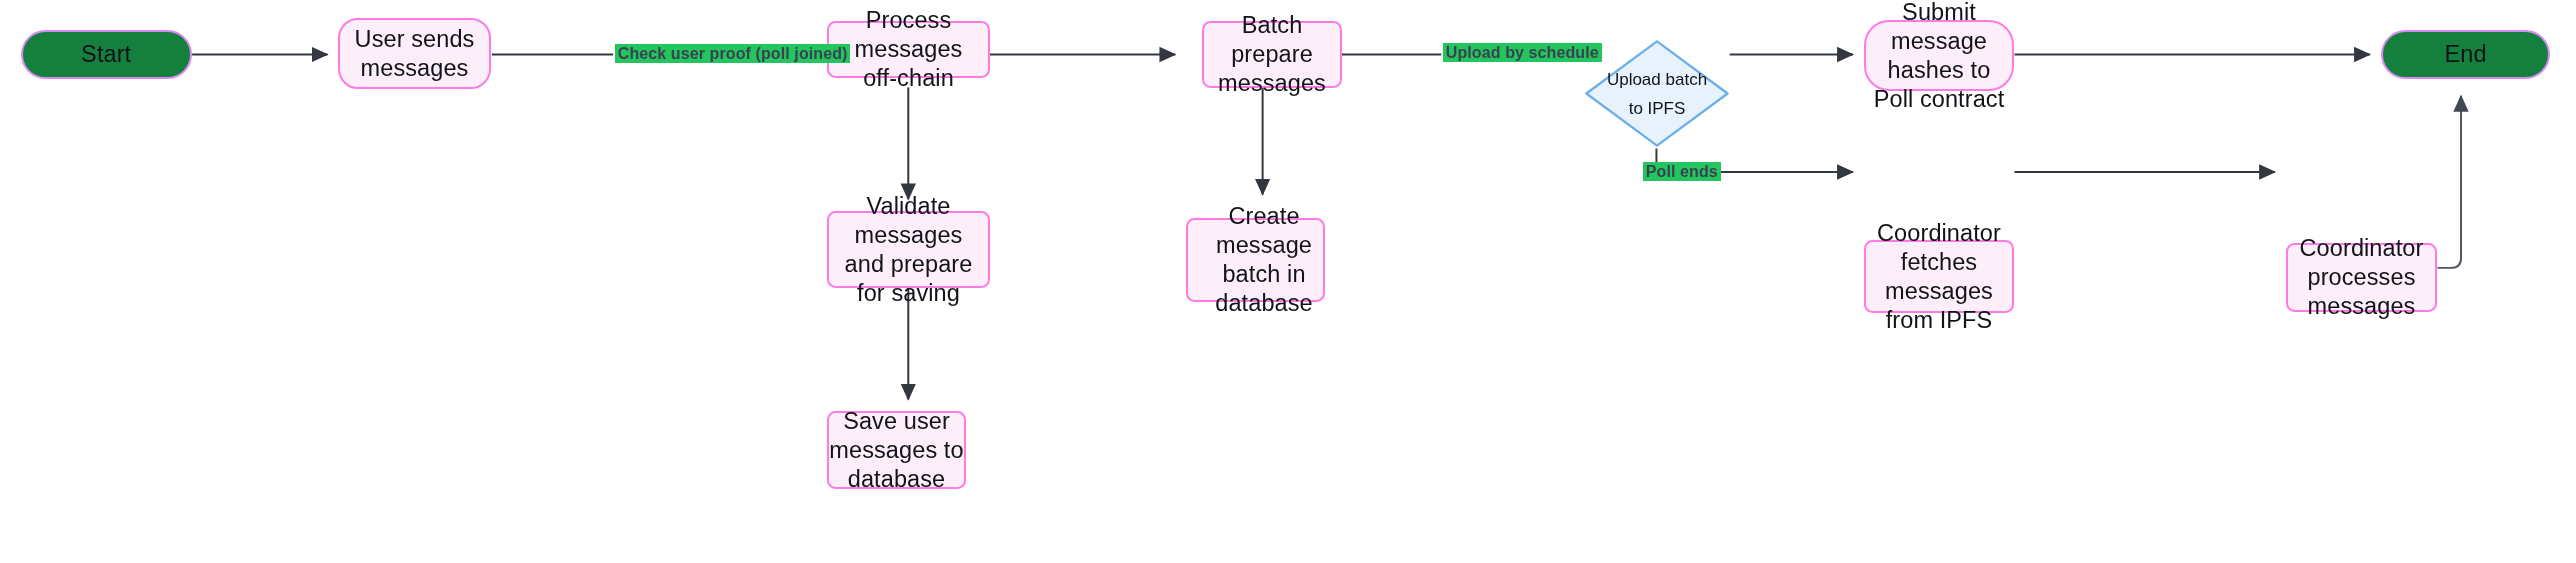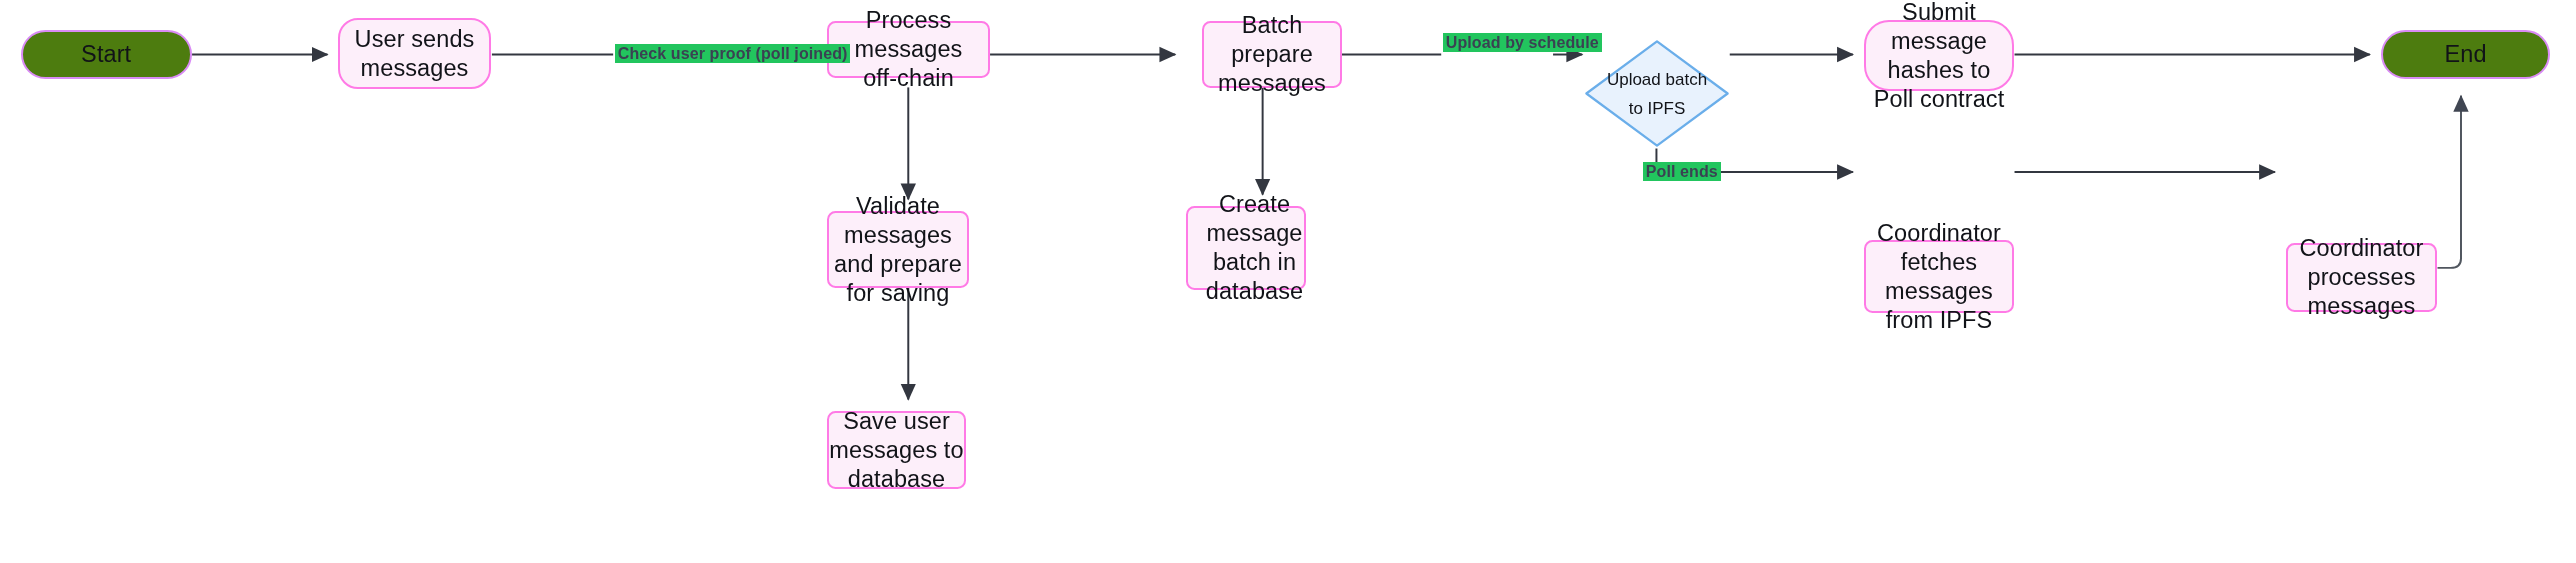--- a/index.html
+++ b/index.html
@@ -37,21 +37,21 @@
     font-size: 23.5px;
     line-height: 29px;
     letter-spacing: 0.1px;
   }
   .node-process {
     background: #fdeffa;
     border: 2.4px solid #ff7ae6;
     border-radius: 8.5px;
   }
   .node-terminal {
-    background: #4d7c0f;
+    background: #15803d;
     border: 2.4px solid #d98bf5;
     border-radius: 45px;
   }
   .node-decision-wrap {
     position: absolute;
     display: flex;
     align-items: center;
     justify-content: center;
   }
   .diamond-shape {
@@ -143,33 +143,33 @@
   </div>
 
   <div class="node node-process" style="left:338px; top:18px; width:153px; height:71px;border-radius:20px;">
     <span class="lbl-txt">User sends<br>messages</span>
   </div>
 
   <div class="node node-process" style="left:827px; top:20.7px; width:163px; height:57px;">
     <span class="lbl-txt">Process<br>messages<br>off-chain</span>
   </div>
 
-  <div class="node node-process" style="left:827px; top:211px; width:142px; height:77px;">
+  <div class="node node-process" style="left:827px; top:211px; width:163px; height:77px;">
     <span class="lbl-txt">Validate<br>messages<br>and prepare<br>for saving</span>
   </div>
 
   <div class="node node-process" style="left:827px; top:411px; width:139px; height:78px;">
     <span class="lbl-txt">Save user<br>messages to<br>database</span>
   </div>
 
   <div class="node node-process" style="left:1186px; top:20.7px; width:140px; height:67px;margin-left:16px;">
     <span class="lbl-txt">Batch<br>prepare<br>messages</span>
   </div>
 
-  <div class="node node-process" style="left:1186px; top:206px; width:120px; height:84px;padding-left:17px;">
+  <div class="node node-process" style="left:1186px; top:218px; width:139px; height:84px;padding-left:17px;">
     <span class="lbl-txt">Create<br>message<br>batch in<br>database</span>
   </div>
 
   <div class="node-decision-wrap" style="left:1584px; top:39px; width:146px; height:109px;">
     <svg class="diamond-shape" viewBox="0 0 155 116" preserveAspectRatio="none" xmlns="http://www.w3.org/2000/svg">
       <path d="M77.5,2.5 L152.5,58 L77.5,113.5 L2.5,58 Z" fill="#e8f2fd" stroke="#6aaeea" stroke-width="2.4" stroke-linejoin="round"></path>
     </svg>
     <span class="diamond-label lbl-txt">Upload batch<br>to IPFS</span>
   </div>
 
@@ -185,21 +185,21 @@
     <span class="lbl-txt">Coordinator<br>processes<br>messages</span>
   </div>
 
   <div class="node node-terminal" style="left:2381px; top:30px; width:169px; height:49px;">
     <span>End</span>
   </div>
 
   <div class="edge-label" style="left:615px; top:44px;">
     <span>Check user proof (poll joined)</span>
   </div>
-  <div class="edge-label" style="left: 1443px; top: 33px;">
+  <div class="edge-label" style="left: 1443px; top: 43px;">
     <span>Upload by schedule</span>
   </div>
   <div class="edge-label" style="left:1643px; top:162px;">
     <span>Poll ends</span>
   </div>
 
 </div>
 
 
 </body></html>

